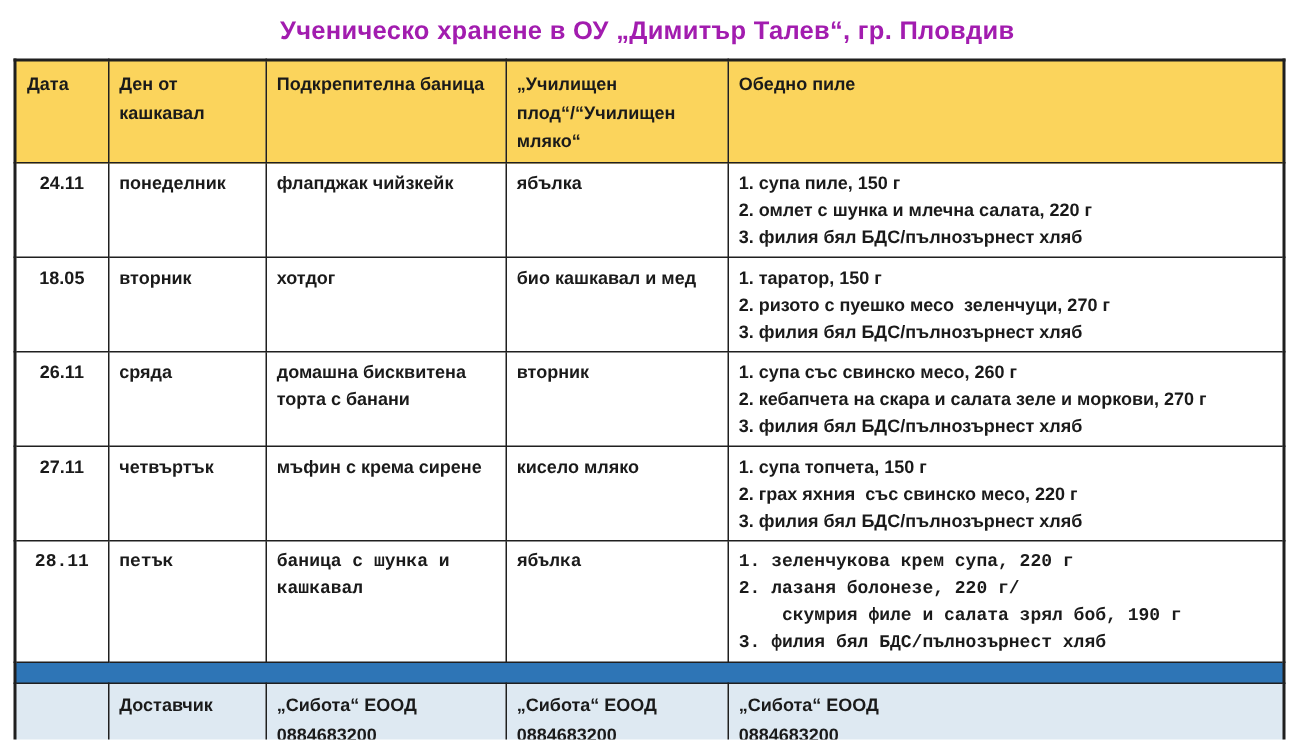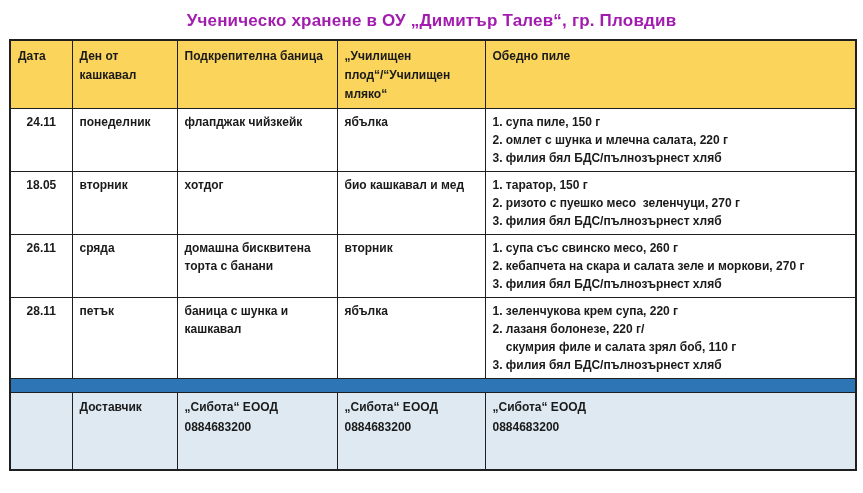--- a/index.html
+++ b/index.html
@@ -35,21 +35,21 @@
     word-wrap: break-word;
   }
   .menu-table thead th {
     background: #FBD45C;
     text-align: left;
     height: 53px;
     line-height: 19px;
     padding-top: 6px;
   }
   tr.day-row { height: 53px; margin-top: 40px; }
-  tr.day-row-tall { height: 72px; }
+  tr.day-row-tall { height: 72px; font-family: Liberation Mono, monospace; }
   td.cell-date { text-align: center; }
   td.cell-menu div { white-space: pre-wrap; line-height: 18px; }
   tr.band-row td {
     background: #2E75B6;
     height: 14px;
     padding: 0;
   }
   tr.footer-row td {
     background: #DEE9F2;
     height: 77px;
@@ -105,29 +105,40 @@
       <td class="cell-date">26.11</td>
       <td>сряда</td>
       <td>домашна бисквитена торта с банани</td>
       <td>вторник</td>
       <td class="cell-menu">
         <div>1. супа със свинско месо, 260 г</div>
         <div>2. кебапчета на скара и салата зеле и моркови, 270 г</div>
         <div>3. филия бял БДС/пълнозърнест хляб</div>
       </td>
     </tr>
+    <tr class="day-row">
+      <td class="cell-date">27.11</td>
+      <td>четвъртък</td>
+      <td>мъфин с крема сирене</td>
+      <td>кисело мляко</td>
+      <td class="cell-menu">
+        <div>1. супа топчета, 150 г</div>
+        <div>2. грах яхния  със свинско месо, 220 г</div>
+        <div>3. филия бял БДС/пълнозърнест хляб</div>
+      </td>
+    </tr>
     <tr class="day-row-tall">
       <td class="cell-date">28.11</td>
       <td>петък</td>
       <td>баница с шунка и кашкавал</td>
       <td>ябълка</td>
       <td class="cell-menu">
         <div>1. зеленчукова крем супа, 220 г</div>
         <div>2. лазаня болонезе, 220 г/</div>
-        <div>    скумрия филе и салата зрял боб, 110 г</div>
+        <div>    скумрия филе и салата зрял боб, 190 г</div>
         <div>3. филия бял БДС/пълнозърнест хляб</div>
       </td>
     </tr>
     <tr class="band-row">
       <td colspan="5"></td>
     </tr>
     <tr class="footer-row">
       <td></td>
       <td>Доставчик</td>
       <td>

